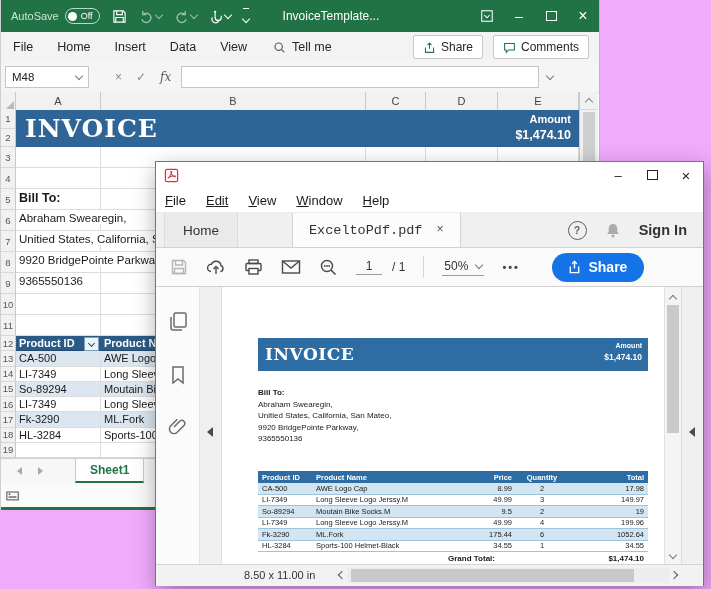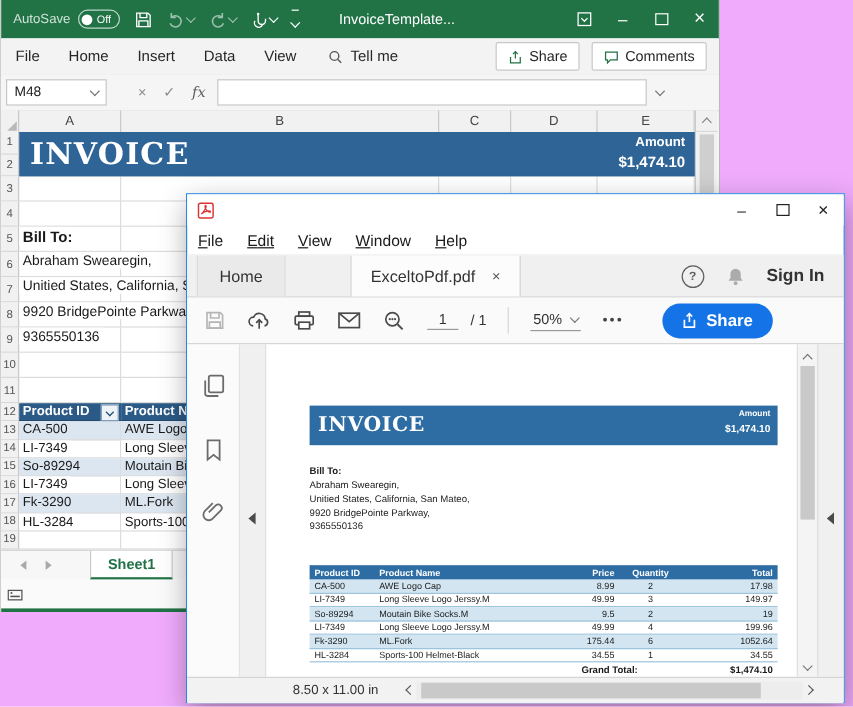--- a/index.html
+++ b/index.html
@@ -77,21 +77,21 @@
   #acrobat{left:155px;top:161px;width:547px;height:423px;background:#fff;border:1px solid #2986e2;box-sizing:content-box;z-index:20;box-shadow:2px 8px 22px rgba(0,0,0,.35);}
   .ac-title{height:26px;background:#fff;display:flex;align-items:center;font-size:12px;color:#111;}
   .ac-controls{margin-left:auto;display:flex;}
   .ac-controls .wb{width:34px;height:26px;display:flex;align-items:center;justify-content:center;color:#222;font-size:13px;}
   .ac-menu{height:24px;display:flex;align-items:center;font-size:13px;color:#1a1a1a;gap:2px;border-bottom:1px solid #ececec;}
   .ac-menu span{padding:0 9px;}
   .ac-menu u{text-decoration:underline;}
   .ac-tabs{height:34px;background:#f0f0f0;border-bottom:1px solid #d2d2d2;display:flex;align-items:stretch;font-size:13.5px;color:#333;}
   .actab{display:flex;align-items:center;padding:0 18px;background:#eaeaea;border-right:1px solid #dcdcdc;}
   .actab.first{border-left:1px solid #dcdcdc;margin-left:8px;}
-  .doctab{display:flex;align-items:center;gap:14px;padding:0 16px;background:#fcfcfc;border-left:1px solid #d2d2d2;border-right:1px solid #d2d2d2;margin-left:54px;}
+  .doctab{display:flex;align-items:center;gap:14px;padding:0 16px;background:#fcfcfc;border-left:1px solid #d2d2d2;border-right:1px solid #d2d2d2;margin-left:54px;font-family:Liberation Mono, monospace;}
   .doctab .x{color:#555;font-size:12px;}
   .ac-tabs .right{margin-left:auto;display:flex;align-items:center;gap:18px;padding-right:16px;}
   .qmark{width:17px;height:17px;border:1.6px solid #5f5f5f;border-radius:50%;display:flex;align-items:center;justify-content:center;font-size:10px;color:#5f5f5f;font-weight:bold;}
   .signin{font-size:14.5px;font-weight:bold;color:#323232;}
   .ac-toolbar{height:38px;background:#fafafa;border-bottom:1px solid #cfcfcf;display:flex;align-items:center;gap:18px;padding-left:14px;}
   .tbtn{display:flex;align-items:center;justify-content:center;}
   .pagebox{width:26px;text-align:center;border-bottom:1px solid #9a9a9a;font-size:12px;color:#333;padding-bottom:1px;}
   .pagetotal{font-size:12px;color:#333;margin-left:-8px;}
   .tdivider{width:1px;height:22px;background:#d6d6d6;}
   .zoombox{display:flex;align-items:center;gap:8px;border-bottom:1px solid #9a9a9a;padding:0 2px 2px 2px;font-size:12px;color:#333;}
@@ -122,21 +122,21 @@
   .pdf-table{left:36px;top:184px;width:390px;font-size:7.5px;color:#1a1a1a;}
   .ptr{display:flex;height:11.5px;align-items:center;border-bottom:1px solid #9dc3dd;box-sizing:border-box;}
   .ptr.hd{background:#2e6da4;color:#fff;font-weight:bold;height:12px;border-bottom:none;}
   .ptr.bandp{background:#d3e5f0;}
   .pc1{width:58px;padding-left:4px;box-sizing:border-box;}
   .pc2{width:130px;box-sizing:border-box;}
   .pc3{width:66px;text-align:right;box-sizing:border-box;}
   .pc4{width:60px;text-align:center;box-sizing:border-box;}
   .pc5{flex:1;text-align:right;padding-right:4px;box-sizing:border-box;}
   .gtrow{display:flex;height:13px;align-items:center;font-size:8px;font-weight:bold;}
-  .gtlabel{margin-left:auto;width:120px;text-align:center;}
+  .gtlabel{margin-left:auto;width:120px;text-align:left;}
   .gtval{width:76px;text-align:right;padding-right:4px;}
   
   .ac-bottom{height:22px;background:#f2f2f2;border-top:1px solid #d4d4d4;position:relative;font-size:11px;color:#333;box-sizing:border-box;}
   .pagesize{position:absolute;left:88px;top:4px;}
   .hsb{position:absolute;left:183px;right:26px;top:3px;height:15px;display:flex;align-items:center;}
   .hsb .track{flex:1;height:15px;background:#ededed;position:relative;margin:0 2px;}
   .hsb .thumb{position:absolute;left:4px;top:1px;bottom:1px;width:88%;background:#c9c9c9;}
   svg{display:block;}
 </style>
 </head>

